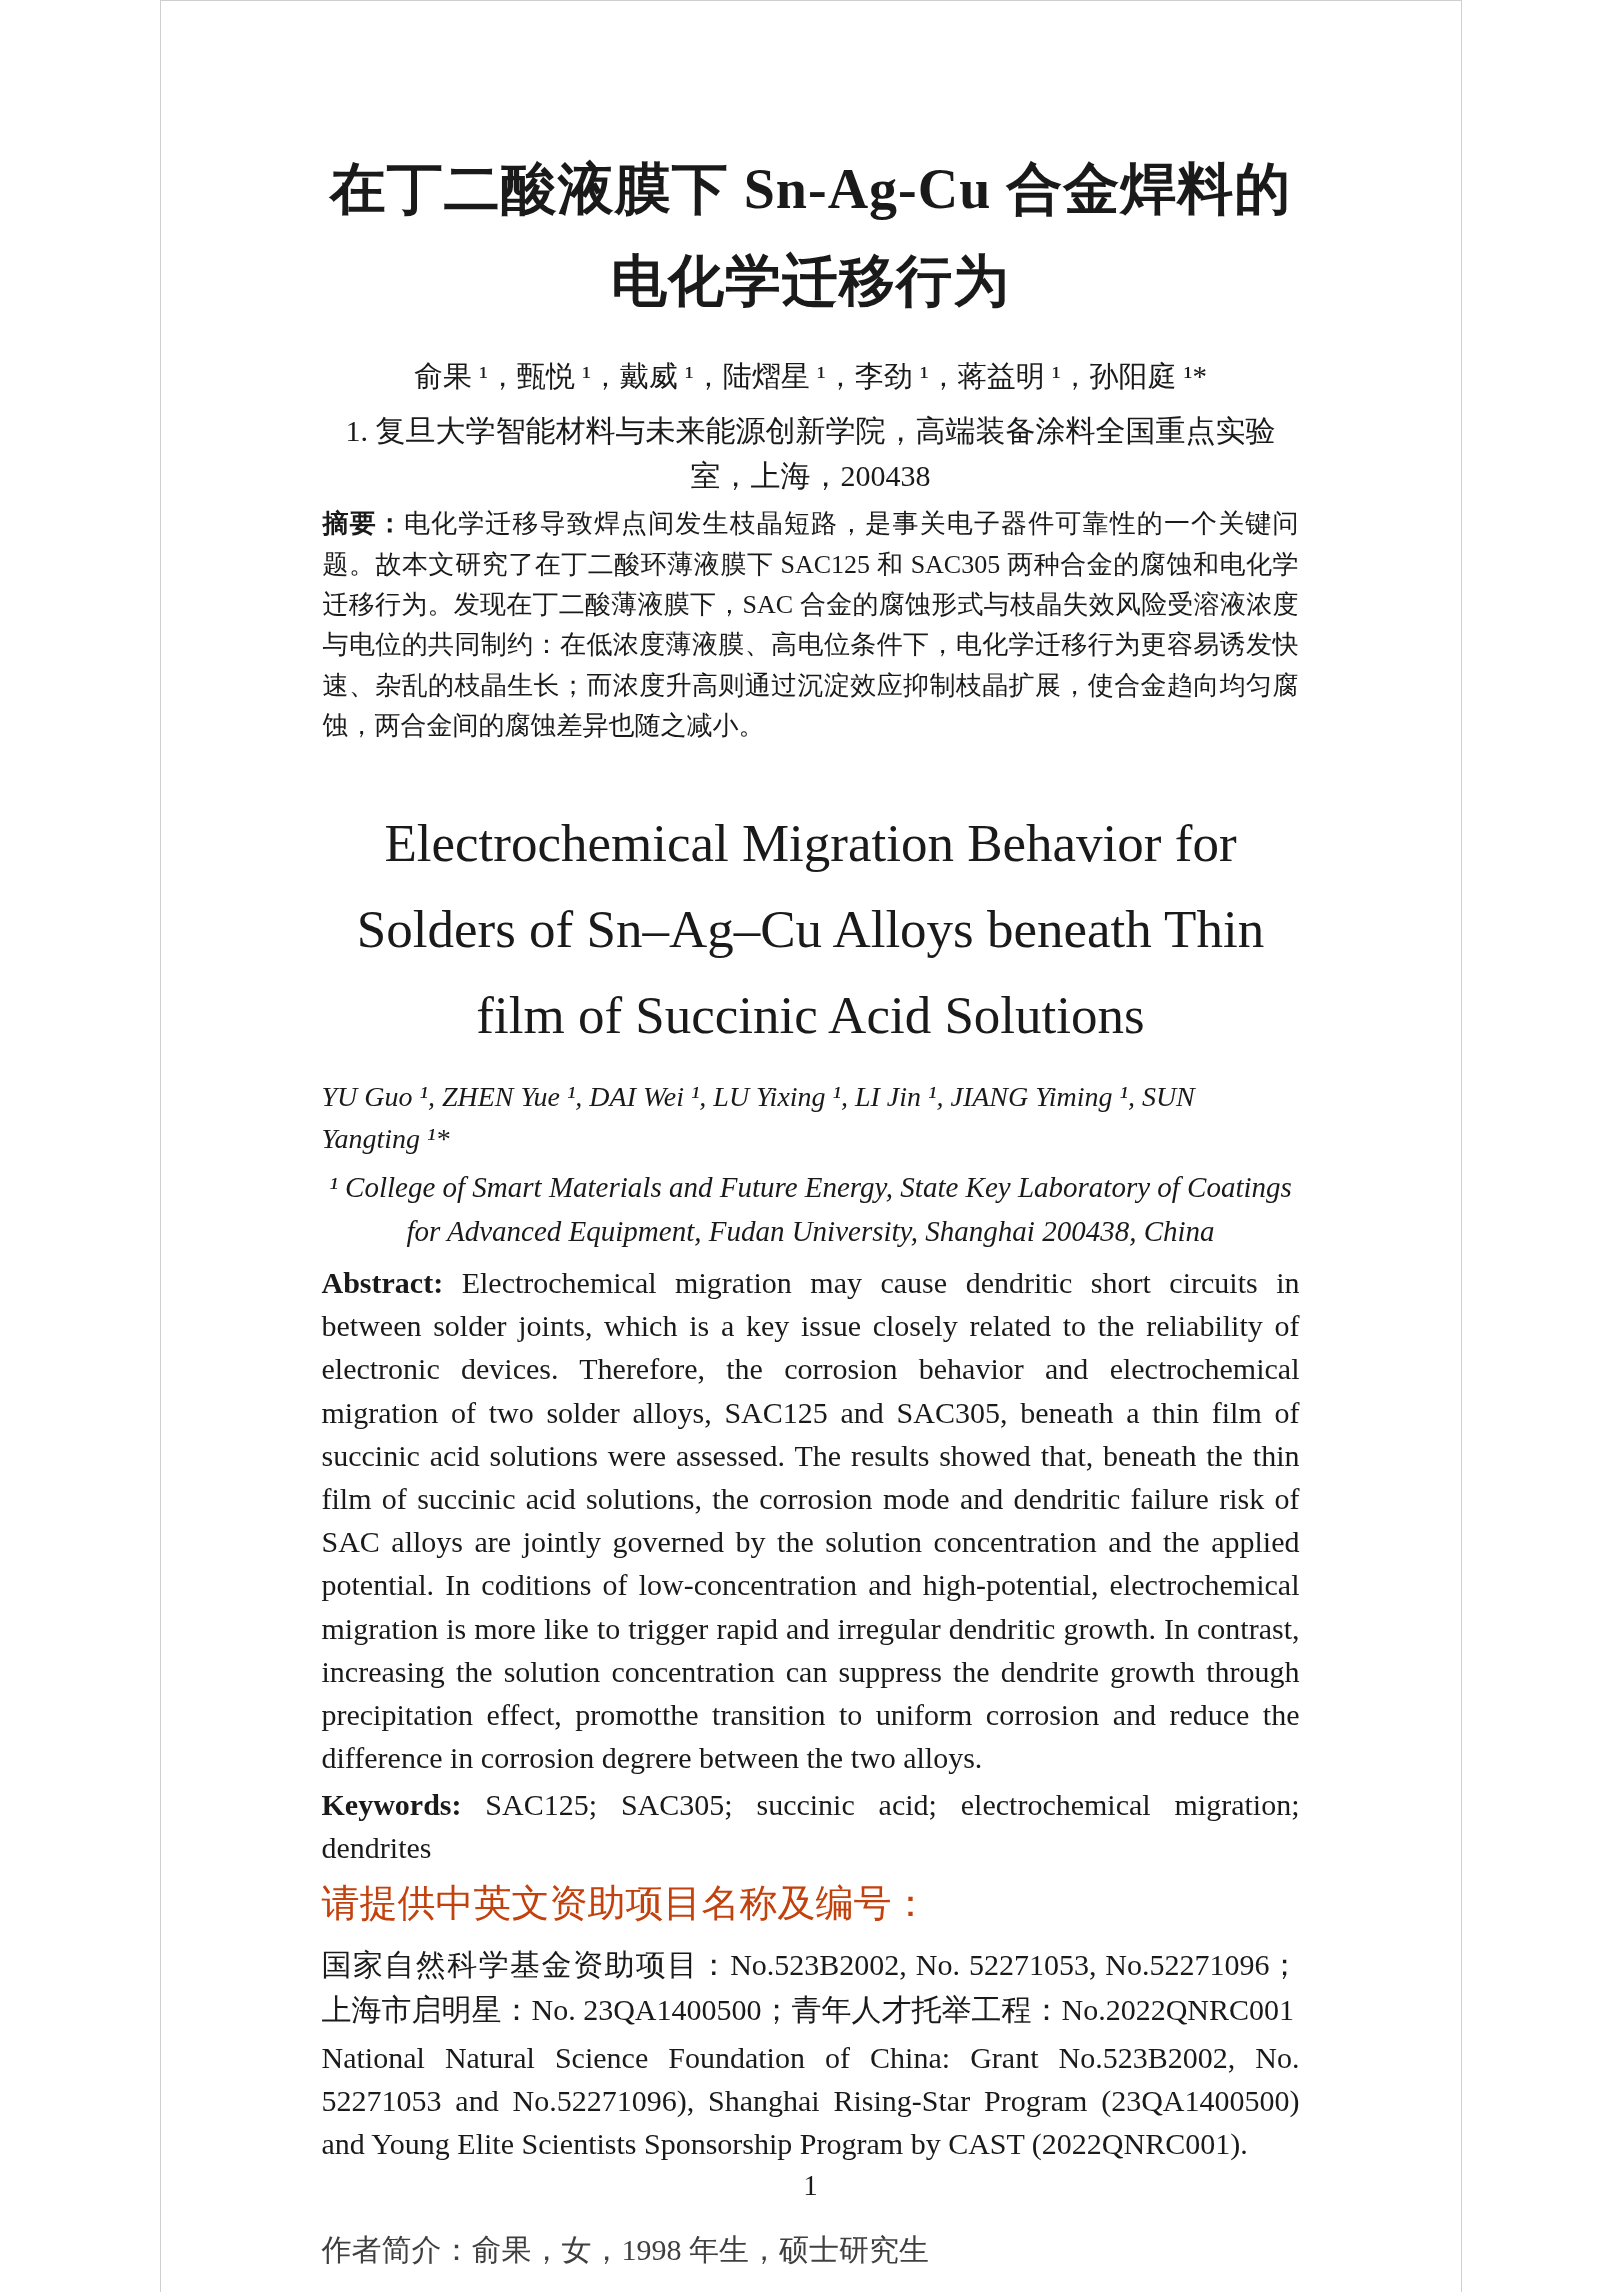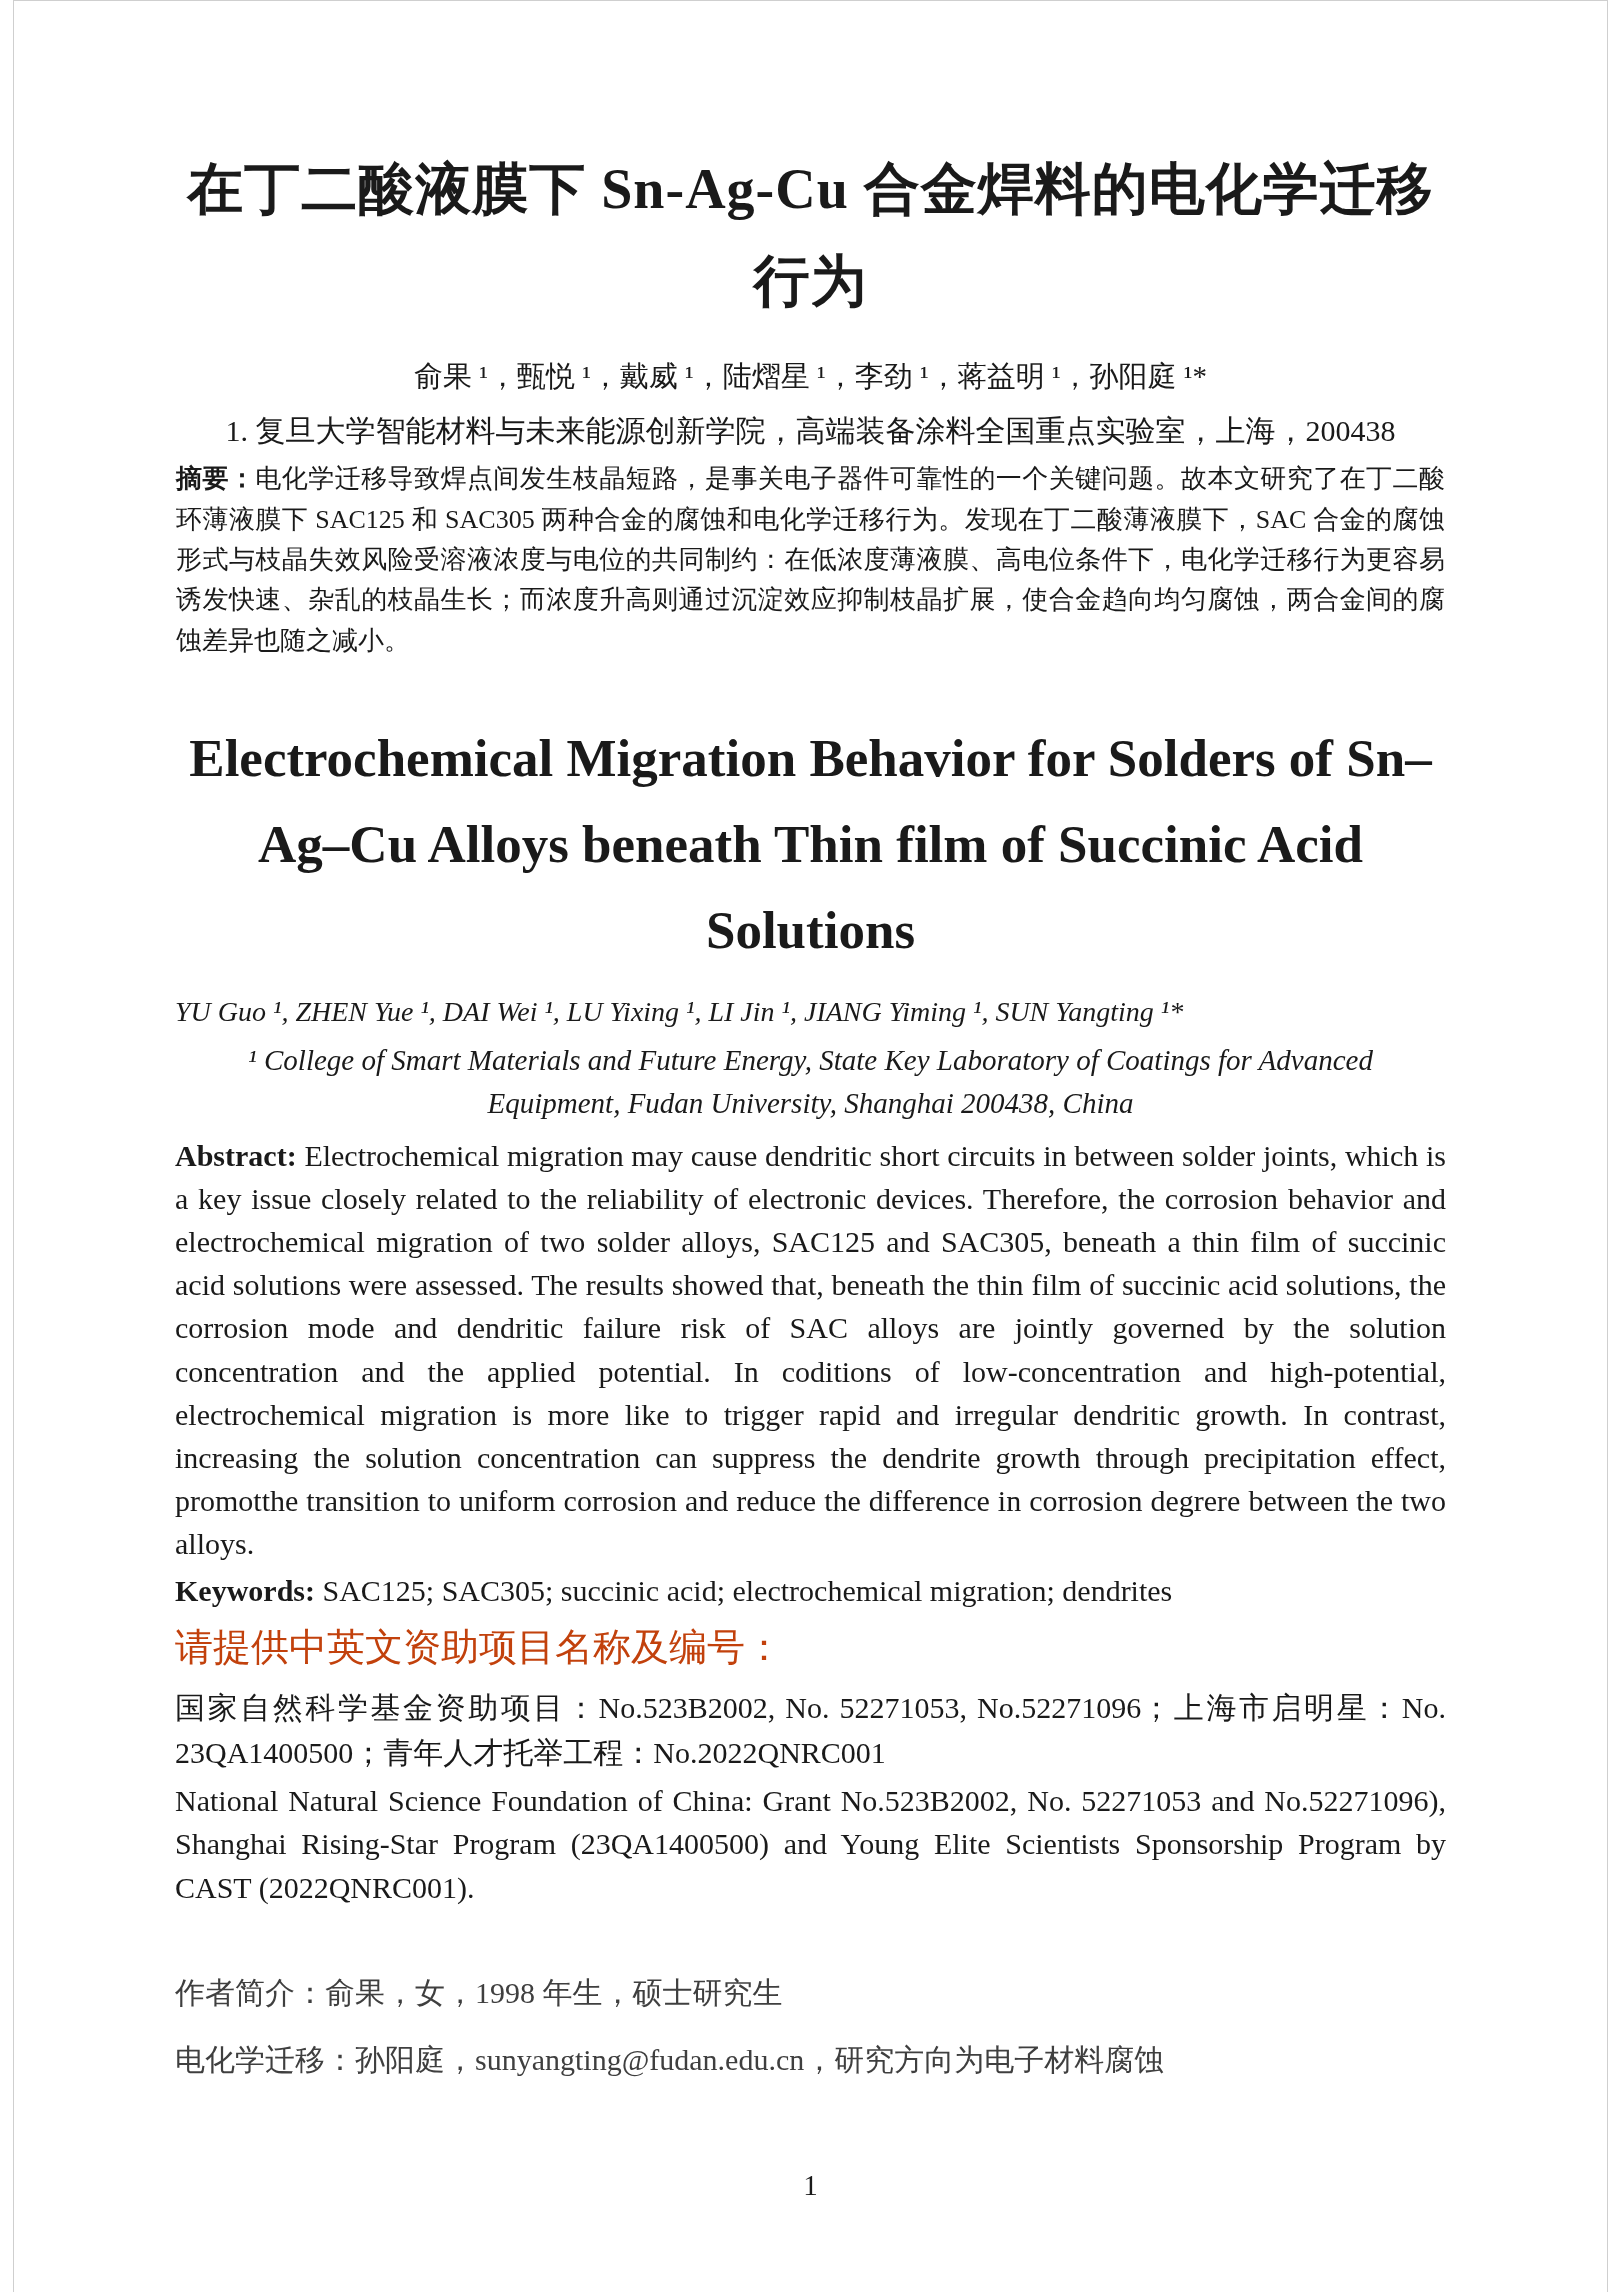--- a/index.html
+++ b/index.html
@@ -1,18 +1,18 @@
 <!DOCTYPE html>
 <html><head>
 <meta charset="utf-8">
 <style>
   html,body{margin:0;padding:0;background:#ffffff;}
   .page{
     position:relative;
-    width:1595px;
+    width:1302px;
     height:2293px;
     margin:0 auto;
     background:#ffffff;
     box-sizing:border-box;
     border:1px solid #cfcfcf;
     padding:142px 161px 8px 161px;
     font-family:"Liberation Serif","DejaVu Serif",serif;
     color:#1a1a1a;
     overflow:hidden;
   }
@@ -47,21 +47,21 @@
   }
   .cn-keywords{margin-top:2px;}
   b.lbl{font-weight:bold;}
   
   .en-title{
     font-size:53px;
     text-align:center;
     line-height:1.62;
     margin:55px auto 17.6px auto;
     max-width:1304px;
-    font-weight:bold;
+    font-weight:normal;
   }
   .en-authors{
     font-size:28px;
     font-style:italic;
     margin:0 0 5.9px 0;
     line-height:1.5;
   }
   .en-affiliation{
     font-size:29px;
     font-style:italic;

